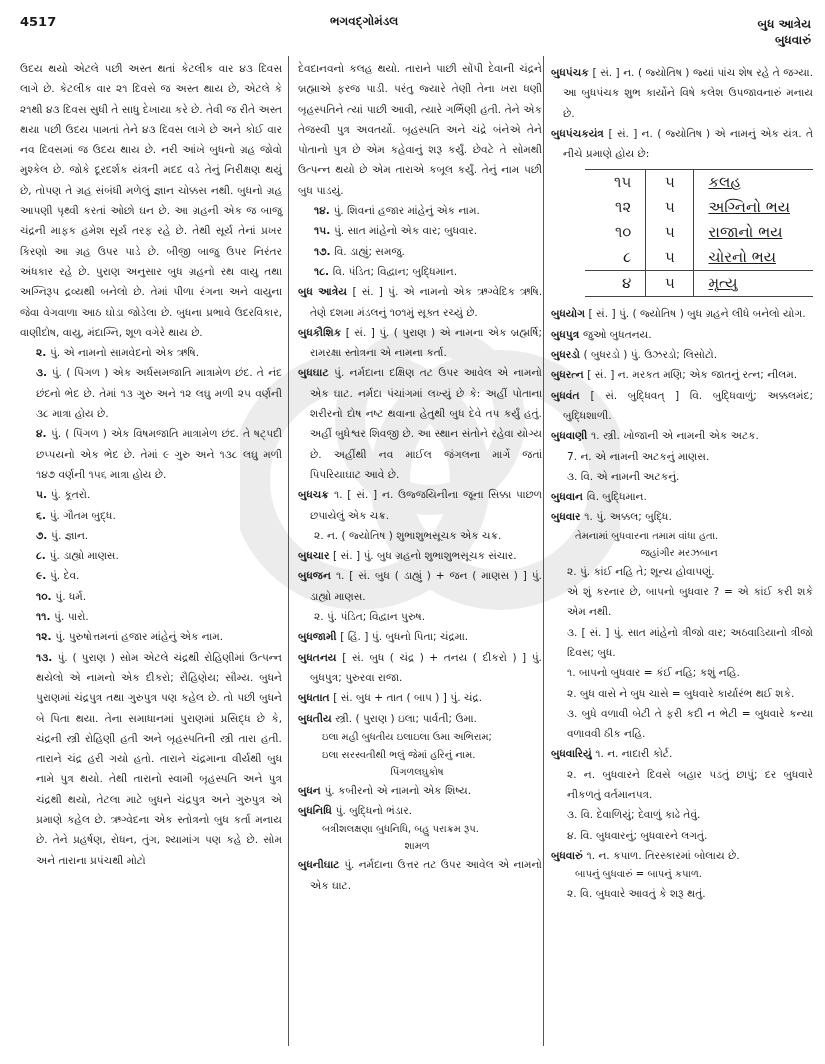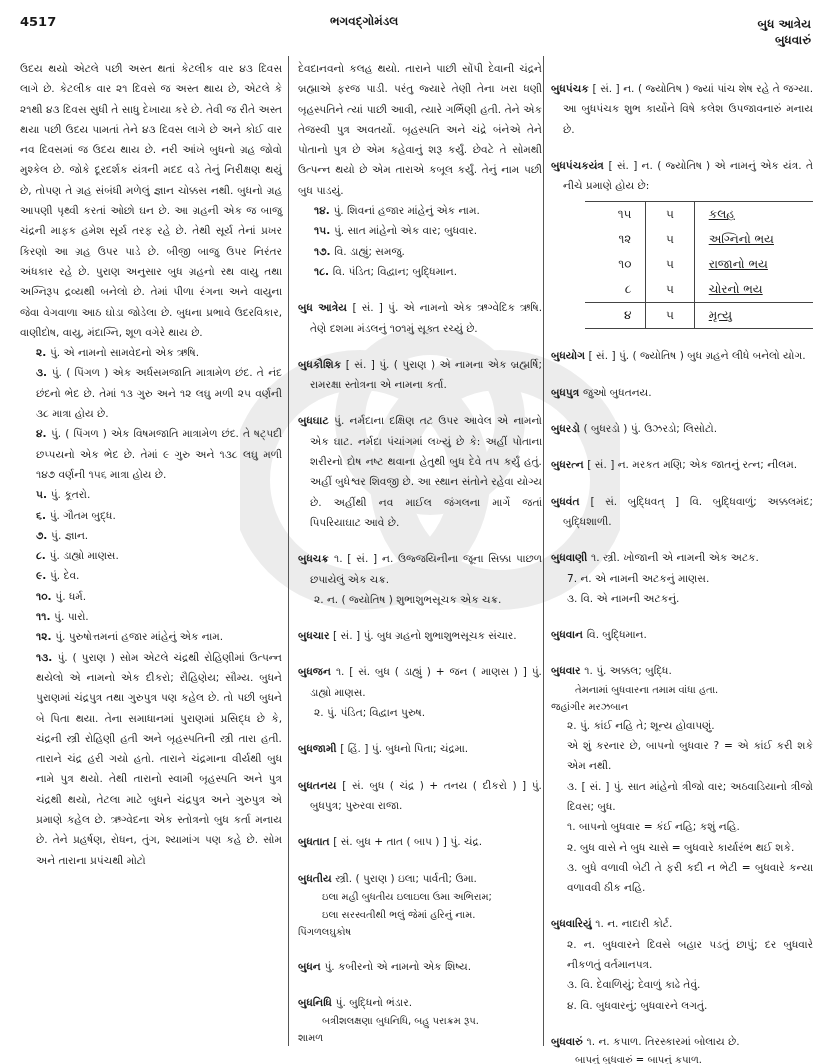--- a/index.html
+++ b/index.html
@@ -21,26 +21,26 @@
     text-align: justify;
   }
   .col1 { left: 20px; width: 262px; }
   .col2 { left: 298px; width: 244px; }
   .col3 { left: 551px; width: 262px; top: 62px; }
   .sep { position: absolute; top: 56px; width: 1px; height: 990px; background: #555; }
   .sep1 { left: 288px; }
   .sep2 { left: 543px; }
   .p { margin: 0; }
   .ind { padding-left: 16px; }
-  .hang { padding-left: 12px; text-indent: -12px; margin-top: 16px; }
+  .hang { padding-left: 12px; text-indent: -12px; margin-top: 0; }
   .hw { font-weight: bold; }
   .num { font-weight: bold; margin-top: 35px; }
   .quote { padding-left: 24px; font-size: 10px; line-height: 18px; }
-  .src { text-align: left; font-size: 10px; line-height: 16px; padding-right: 6px; }
-  table.yantra { margin: 6px 0 6px 34px; border-collapse: collapse; font-size: 12px; }
+  .src { text-align: center; font-size: 10px; line-height: 16px; padding-right: 6px; }
+  table.yantra { margin: 6px 0 6px 34px; border-collapse: collapse; font-size: 15px; }
   table.yantra td { padding: 3px 14px; line-height: 19px; }
   table.yantra td.c1 { text-align: right; border-right: 1px solid #444; width: 40px; }
   table.yantra td.c2 { text-align: center; border-right: 1px solid #444; width: 24px; }
   table.yantra td.c3 { text-align: left; width: 110px; text-decoration: underline; }
   table.yantra tr.top td { border-top: 1px solid #444; }
   table.yantra tr.div td { border-top: 1px solid #444; }
   table.yantra tr.bot td { border-bottom: 1px solid #444; }
 </style>
 </head>
 <body>

